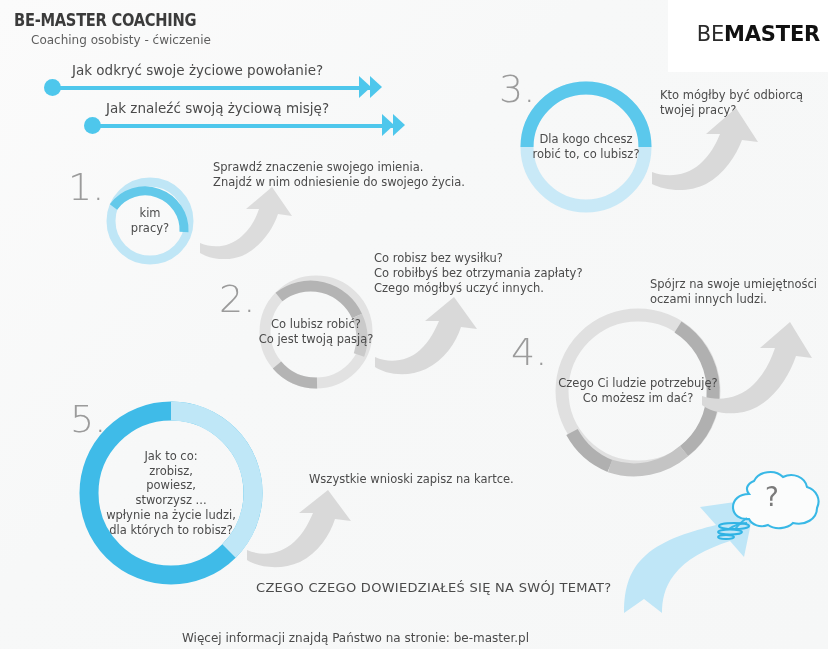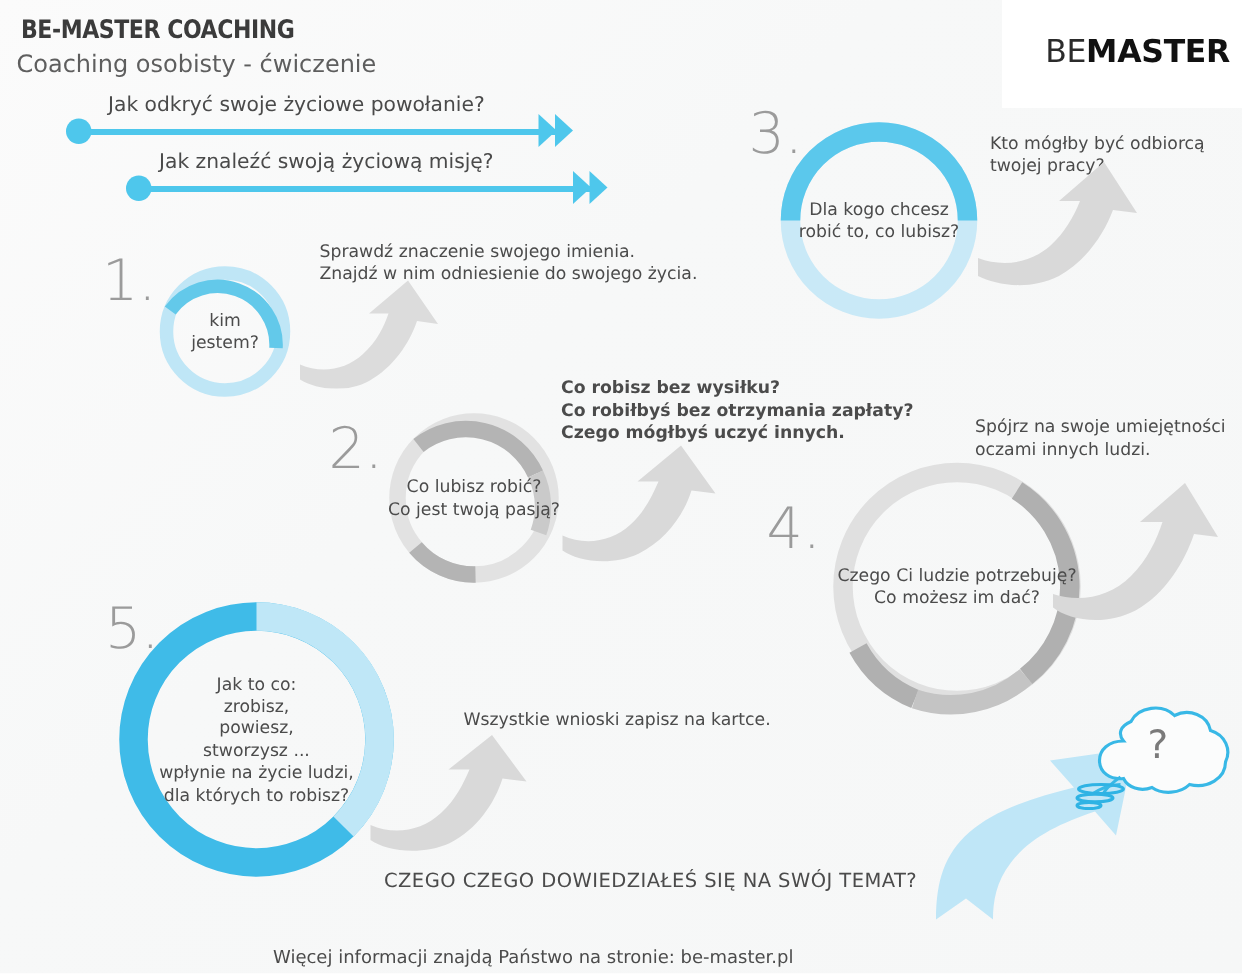--- a/index.html
+++ b/index.html
@@ -24,22 +24,22 @@
     font-family: "DejaVu Sans", sans-serif;
     font-weight: bold;
     font-size: 17px;
     letter-spacing: -0.3px;
     color: #3b3b3b;
     font-stretch: condensed;
     transform: scaleX(0.96);
     transform-origin: left center;
   }
   #header-subtitle {
-    left: 11px; top: 33px;
-    font-size: 16px;
+    left: 31px; top: 33px;
+    font-size: 12px;
     color: #5e5e5e;
   }
   #logo-plate {
     right: 0px; top: 0px;
     width: 160px; height: 72px;
     background: #ffffff;
   }
   #logo {
     right: 8px; top: 22px;
     font-size: 21px;
@@ -157,41 +157,41 @@
              C 86 50, 74 68, 56 78 C 36 88, 14 84, 2 78 Z" fill="#d9d9d9"></path>
   </svg>
 
   <div class="abs step-num" style="left:68px; top:168px;">1.</div>
   <div class="abs" style="left:103px; top:174px; width:94px; height:94px;">
     <svg width="94" height="94" viewBox="0 0 94 94">
       <circle cx="47" cy="47" r="39" fill="none" stroke="#bfe6f6" stroke-width="9"></circle>
       <path d="M 10.5 33 A 39 39 0 0 1 81 58" fill="none" stroke="#63c9ea" stroke-width="9"></path>
     </svg>
     <div class="ring-label">kim
-jestem?</div>
+pracy?</div>
   </div>
   <div class="abs note" style="left:213px; top:160px;">Sprawdź znaczenie swojego imienia.
 Znajdź w nim odniesienie do swojego życia.</div>
   <svg class="abs" width="98" height="74" viewBox="0 0 98 74" style="left:198px; top:185px;">
     <path d="M2 58 C 16 64, 32 62, 44 51 C 53 43, 58 33, 61 24 L 48 24 L 74 2 L 94 31 L 80 29
              C 75 44, 64 60, 48 69 C 31 78, 12 74, 2 68 Z" fill="#dcdcdc"></path>
   </svg>
 
   <div class="abs step-num" style="left:219px; top:280px;">2.</div>
   <div class="abs" style="left:255px; top:271px; width:122px; height:122px;">
     <svg width="122" height="122" viewBox="0 0 122 122">
       <circle cx="61" cy="61" r="51" fill="none" stroke="#e2e2e2" stroke-width="11"></circle>
       <path d="M 24 26 A 51 51 0 0 1 102 45" fill="none" stroke="#b4b4b4" stroke-width="11"></path>
       <path d="M 22 94 A 51 51 0 0 0 62 112" fill="none" stroke="#b4b4b4" stroke-width="11"></path>
       <path d="M 102 45 A 51 51 0 0 1 104 84" fill="none" stroke="#cacaca" stroke-width="11"></path>
     </svg>
     <div class="ring-label">Co lubisz robić?
 Co jest twoją pasją?</div>
   </div>
-  <div class="abs note" style="left:374px; top:251px;font-weight:bold;">Co robisz bez wysiłku?
+  <div class="abs note" style="left:374px; top:251px;">Co robisz bez wysiłku?
 Co robiłbyś bez otrzymania zapłaty?
 Czego mógłbyś uczyć innych.</div>
   <svg class="abs" width="110" height="80" viewBox="0 0 110 80" style="left:373px; top:295px;">
     <path d="M2 62 C 17 69, 35 66, 47 55 C 57 46, 62 35, 66 26 L 52 26 L 81 2 L 104 34 L 88 32
              C 83 48, 71 65, 53 74 C 34 83, 12 79, 2 72 Z" fill="#d9d9d9"></path>
   </svg>
 
   <div class="abs step-num" style="left:511px; top:333px;">4.</div>
   <div class="abs" style="left:548px; top:301px; width:180px; height:180px;">
     <svg width="180" height="180" viewBox="0 0 180 180">

